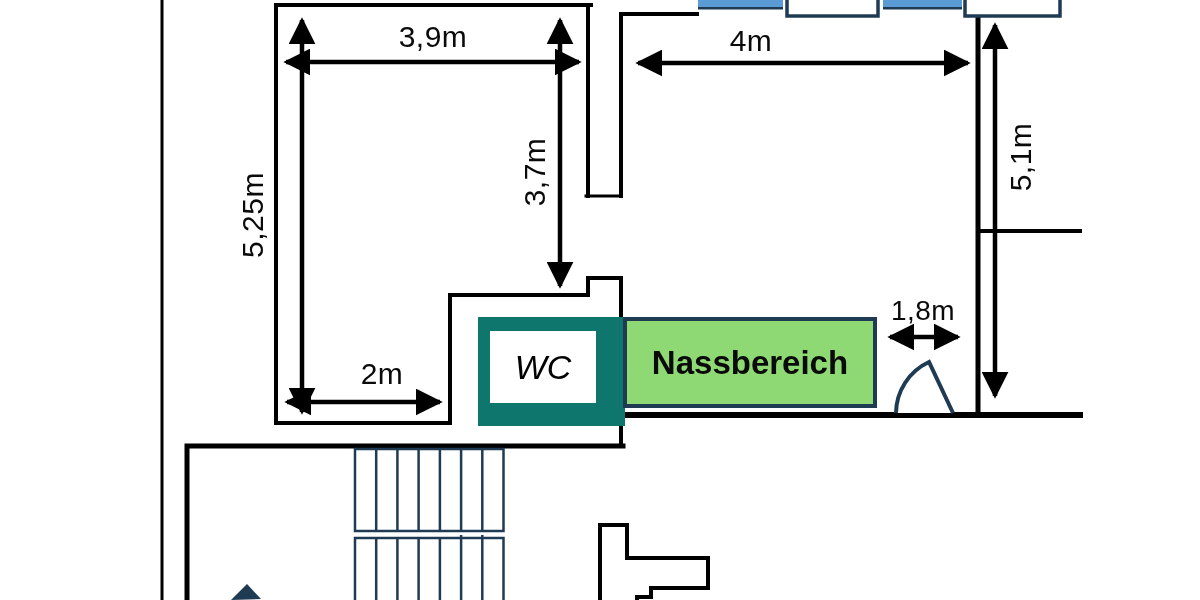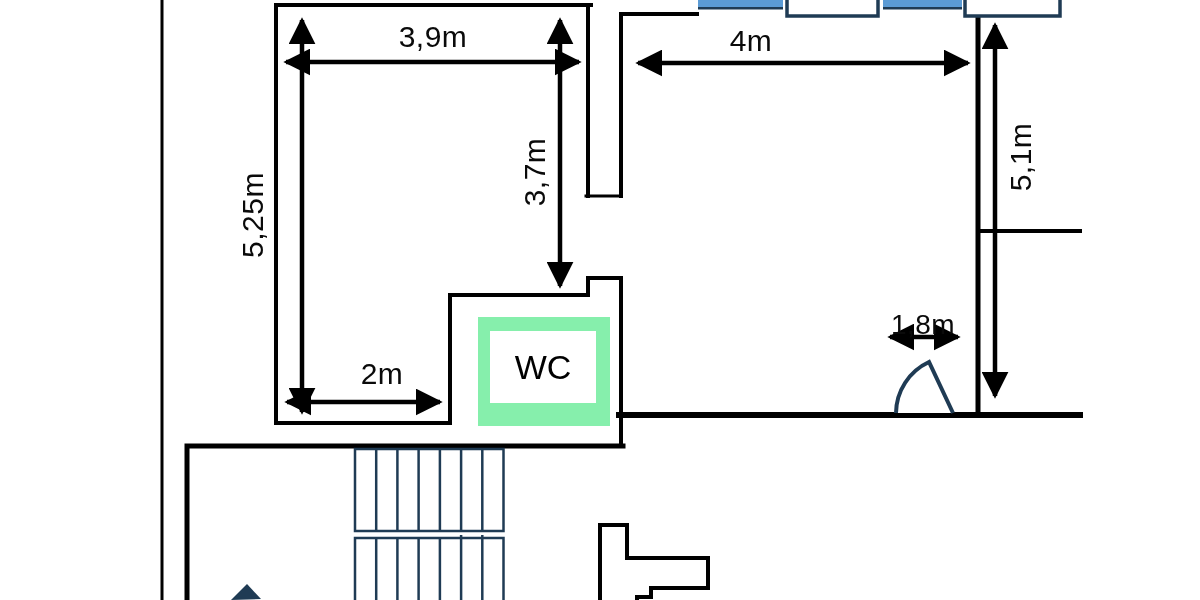--- a/index.html
+++ b/index.html
@@ -8,22 +8,23 @@
     overflow:hidden;font-family:"Liberation Sans",sans-serif;color:#000;border-radius:26px;
   }
   .canvas svg{position:absolute;left:0;top:0;}
   .lbl{
     position:absolute;white-space:nowrap;font-size:30px;line-height:1;
     transform:translate(-50%,-50%);color:#0a0a0a;letter-spacing:0.5px;
   }
   .lbl.rot{transform:translate(-50%,-50%) rotate(-90deg);}
   .lbl.small{font-size:28px;}
   .wc-outer{
-    position:absolute;left:478px;top:317px;width:132px;height:109px;
-    background:#86efac;
+    position:absolute;left:478px;top:317px;width:147px;height:109px;
+    background:#0f766e;
+    font-style:italic;
   }
   .wc-inner{
     position:absolute;left:12px;top:14px;width:106px;height:72px;
     background:#ffffff;display:flex;align-items:center;justify-content:center;
     font-size:34px;
   }
   .wet-area{
     position:absolute;left:623px;top:317px;width:254px;height:91px;
     background:#8ed973;border:4px solid #1f3b54;box-sizing:border-box;
     display:flex;align-items:center;justify-content:center;
@@ -104,22 +105,25 @@
   <div class="lbl" style="left:751px;top:41px;">4m</div>
 
   <div class="lbl rot" style="left:253px;top:215px;">5,25m</div>
 
   <div class="lbl rot" style="left:535px;top:172px;">3,7m</div>
 
   <div class="lbl rot" style="left:1021px;top:157px;">5,1m</div>
 
   <div class="lbl" style="left:354px;top:374px;margin-left:28px;">2m</div>
 
-  <div class="lbl small" style="left:923px;top:325px;">1,8m</div>
+  <div class="lbl small" style="left:923px;top:311px;">1,8m</div>
 
   <div class="wc-outer">
     <div class="wc-inner">
       <span>WC</span>
     </div>
   </div>
 
+  <div class="wet-area">
+    <span>Nassbereich</span>
+  </div>
 
 </div>
 
 </body></html>

